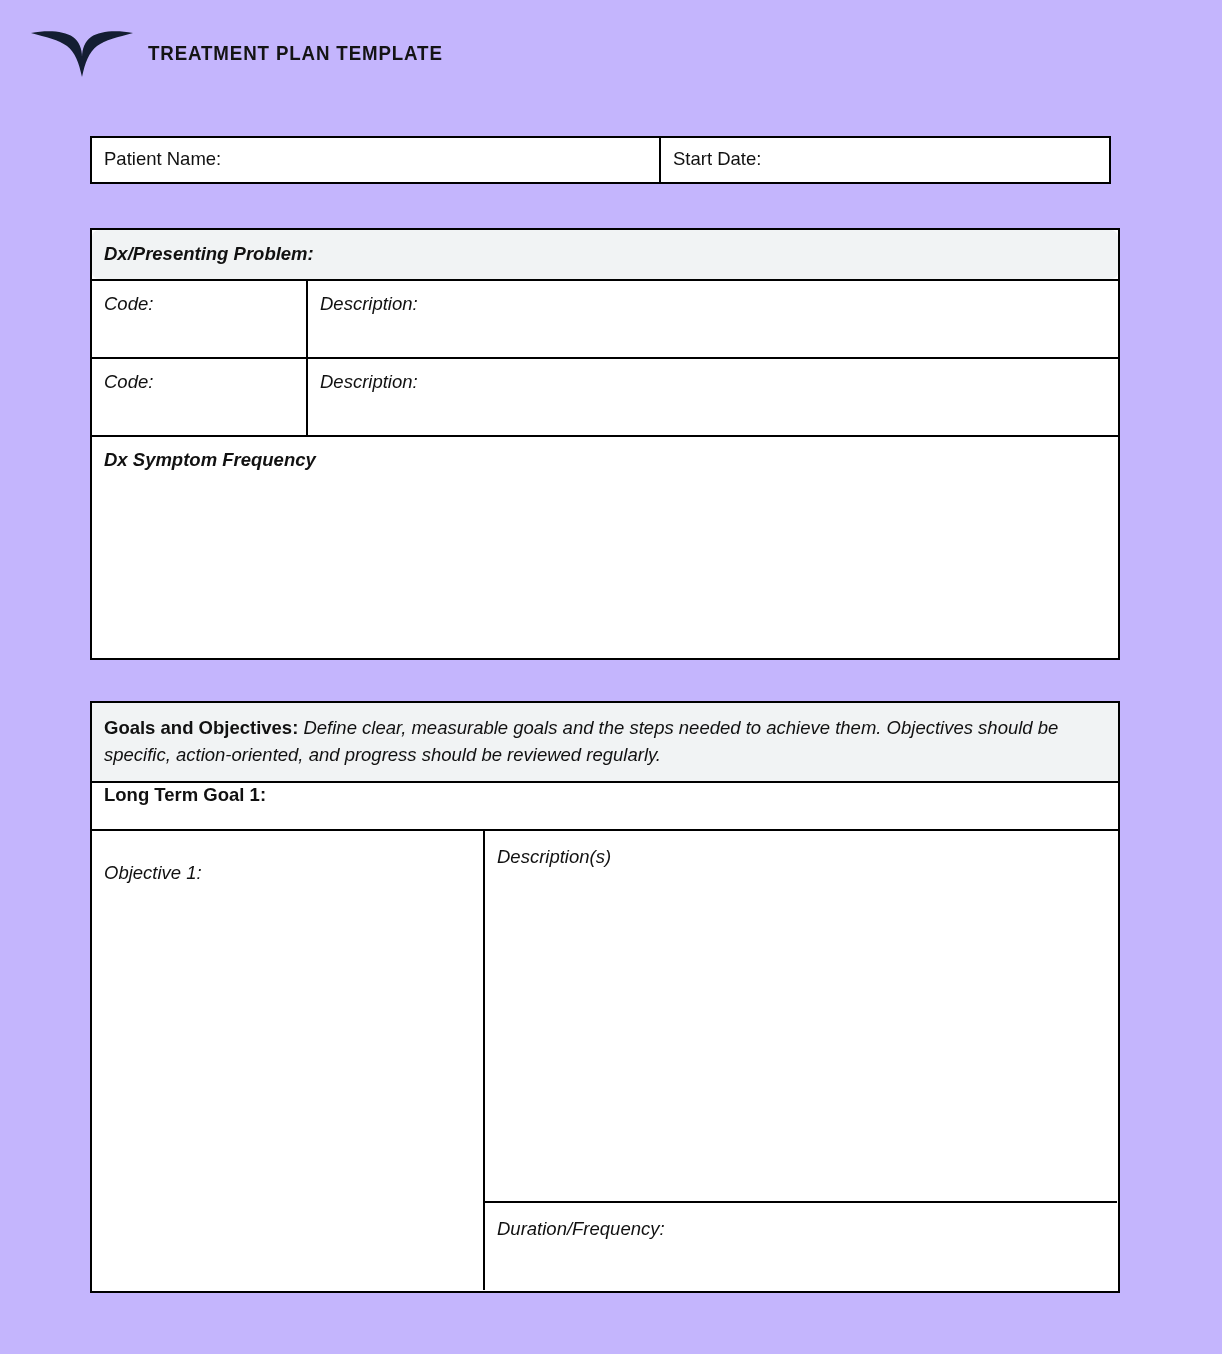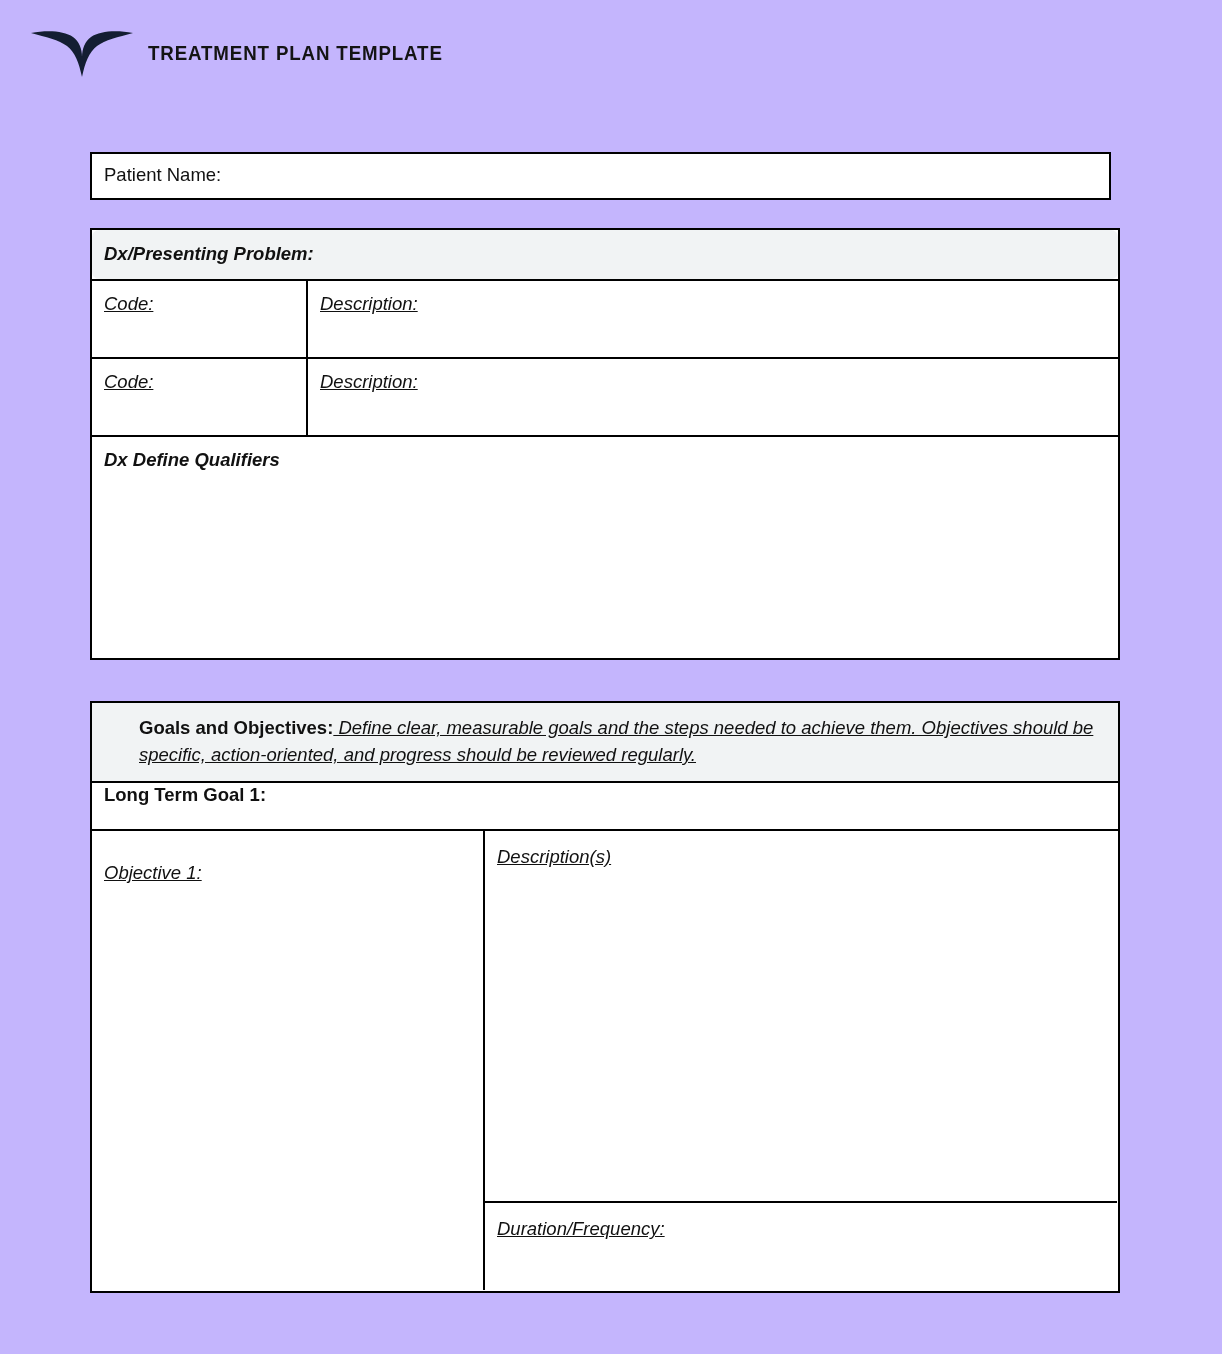--- a/index.html
+++ b/index.html
@@ -74,28 +74,28 @@
   .cell-text {
     font-size: 18.5px;
     line-height: 1.28;
     color: #111111;
     display: block;
   }
 
   .shaded { background: #f1f3f4; }
 
   .t-plain      { font-style: normal; font-weight: normal; }
-  .t-italic     { font-style: italic;  font-weight: normal; text-decoration: underline; }
+  .t-italic     { font-style: italic;  font-weight: normal; }
   .t-bolditalic { font-style: italic;  font-weight: bold;   }
   .t-bold       { font-style: normal;  font-weight: bold;   }
 
   
   #table-patient {
     left: 90px;
-    top: 152px;
+    top: 136px;
     width: 1021px;
     height: 48px;
   }
   #table-patient .row { height: 100%; }
   #table-patient .cell { display: flex; align-items: center; padding-top: 0; padding-bottom: 2px; }
   #cell-patient-name { width: 567px; }
   #cell-start-date   { width: 449px; }
 
   
   #table-dx {
@@ -123,21 +123,21 @@
     width: 1030px;
     height: 592px;
   }
   #row-goals-header { height: 78px; }
   #row-goals-header .cell {
     width: 100%;
     display: flex;
     align-items: center;
     padding: 0 14px 0 12px;
   }
-  #row-goals-header .cell-text { line-height: 1.45; margin-left: 35px; }
+  #row-goals-header .cell-text { line-height: 1.45; }
 
   #row-long-term-goal { height: 48px; }
   #row-long-term-goal .cell {
     width: 100%;
     display: flex;
     padding-top: 0;
     padding-bottom: 2px;
   }
 
   #row-objective { height: 461px; }
@@ -174,20 +174,23 @@
                C88 10 75 13 67 19 C59 25 55 36 52 50 C49 36 45 25 37 19 C29 13 16 10 1 6 Z" fill="#141e32"></path>
     </svg>
     <div class="doc-title">TREATMENT PLAN TEMPLATE</div>
   </div>
 
   <div class="tbl" id="table-patient">
     <div class="row">
       <div class="cell" id="cell-patient-name">
         <span class="cell-text t-plain">Patient Name:</span>
       </div>
+      <div class="cell" id="cell-start-date">
+        <span class="cell-text t-plain">Start Date:</span>
+      </div>
     </div>
   </div>
 
   <div class="tbl" id="table-dx">
 
     <div class="row" id="row-dx-header">
       <div class="cell shaded">
         <span class="cell-text t-bolditalic">Dx/Presenting Problem:</span>
       </div>
     </div>
@@ -205,21 +208,21 @@
       <div class="cell dx-code-cell">
         <span class="cell-text t-italic">Code:</span>
       </div>
       <div class="cell dx-desc-cell">
         <span class="cell-text t-italic">Description:</span>
       </div>
     </div>
 
     <div class="row" id="row-dx-qualifiers">
       <div class="cell">
-        <span class="cell-text t-bolditalic">Dx Define Qualifiers</span>
+        <span class="cell-text t-bolditalic">Dx Symptom Frequency</span>
       </div>
     </div>
 
   </div>
 
   <div class="tbl" id="table-goals">
 
     <div class="row" id="row-goals-header">
       <div class="cell shaded">
         <span class="cell-text"><span class="t-bold">Goals and Objectives:</span><span class="t-italic"> Define clear, measurable goals and the steps needed to achieve them. Objectives should be specific, action-oriented, and progress should be reviewed regularly.</span></span>

